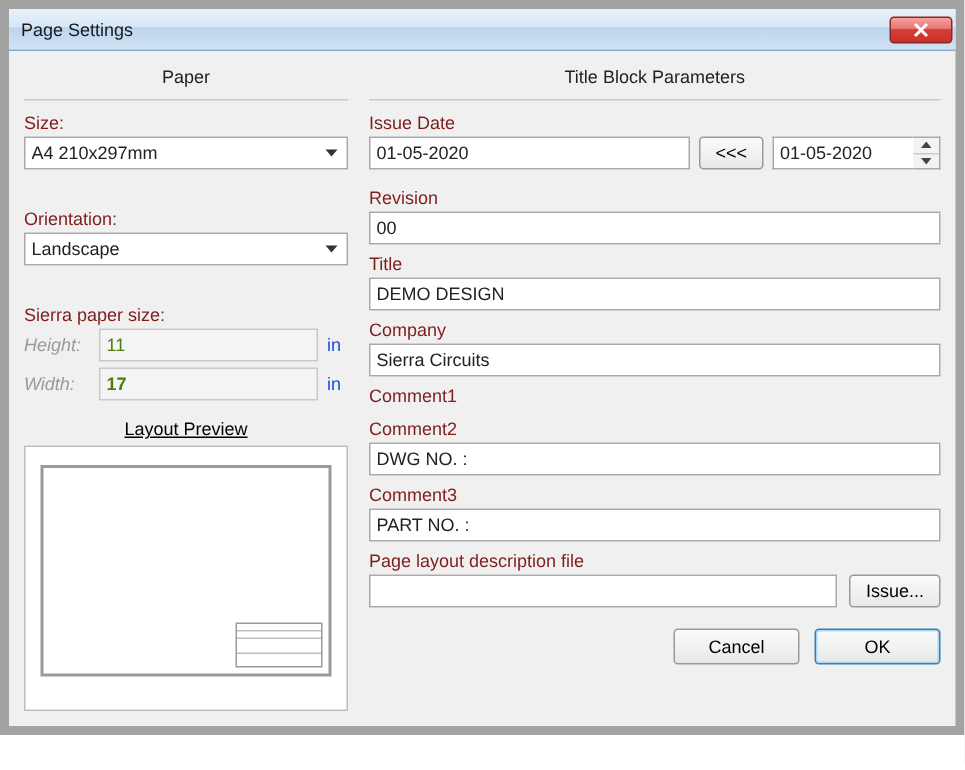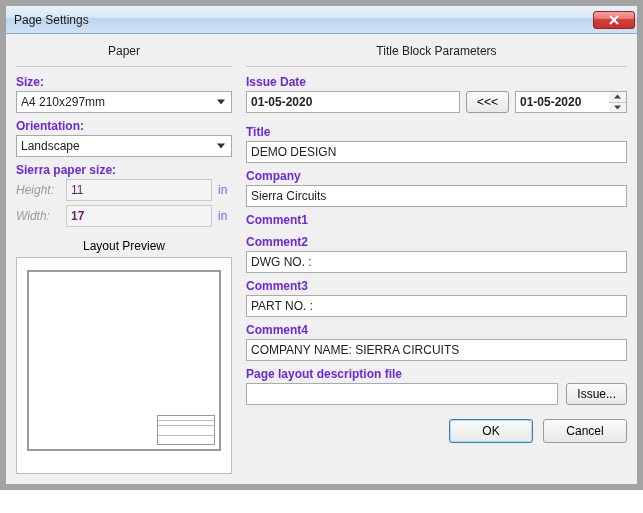--- a/index.html
+++ b/index.html
@@ -19,49 +19,49 @@
     border: 1px solid #8a2a25; border-radius: 3px;
     display: flex; align-items: center; justify-content: center;
     cursor: pointer;
   }
   .close-btn svg { width: 10px; height: 10px; stroke: #fff; stroke-width: 2; }
   .content { display: flex; padding: 6px 10px 10px 10px; gap: 14px; height: calc(100% - 28px); }
   .col-left { width: 216px; display: flex; flex-direction: column; }
   .col-right { flex: 1; display: flex; flex-direction: column; }
   .sec-head { text-align: center; padding: 4px 0 8px 0; color: #222; }
   .hr { border-top: 1px solid #c9c9c9; margin: 0 0 6px 0; }
-  .label { color: #6d28d9; margin: 2px 0 2px 0; font-weight: bold; }
+  .label { color: #7f1d1d; margin: 2px 0 2px 0; }
   .select, .tinput {
     width: 100%; height: 22px; background: #fff; border: 1px solid #a9a9a9;
     padding: 0 4px; color: #222;
   }
-  .select-wrap { position: relative; width: 100%; height: 22px; margin-bottom: 4px; }
+  .select-wrap { position: relative; width: 100%; height: 22px; margin-bottom: 24px; }
   .select-wrap .arrow {
     position: absolute; right: 2px; top: 2px; width: 18px; height: 18px;
     display: flex; align-items: center; justify-content: center; pointer-events: none;
   }
   .select-wrap .arrow svg { width: 8px; height: 8px; fill: #333; }
   .row { display: flex; align-items: center; gap: 6px; margin-bottom: 4px; }
   .row .k { width: 44px; color: #9a9a9a; font-style: italic; }
-  .row .u { width: 14px; color: #8b5cf6; }
-  .tinput.disabled { background: #f4f4f4; color: #701a75; border-color: #c9c9c9; }
-  .preview-title { text-align: center; margin: 8px 0 4px 0; }
+  .row .u { width: 14px; color: #1d4ed8; }
+  .tinput.disabled { background: #f4f4f4; color: #4d7c0f; border-color: #c9c9c9; }
+  .preview-title { text-align: center; margin: 8px 0 4px 0; text-decoration: underline; }
   .preview {
     flex: 1; background: #fff; border: 1px solid #bdbdbd; padding: 12px 10px 22px 10px;
     display: flex; align-items: stretch;
   }
   .sheet { flex: 1; border: 2px solid #9a9a9a; position: relative; background: #fff; }
   .sheet .titleblock {
     position: absolute; right: 4px; bottom: 4px; width: 58px; height: 30px;
     border: 1px solid #9a9a9a; background: #fff;
   }
   .sheet .titleblock .bar { height: 5px; border-bottom: 1px solid #bcbcbc; }
   .sheet .titleblock .barL { height: 10px; border-bottom: 1px solid #bcbcbc; }
   .issue-row { display: flex; gap: 6px; align-items: center; margin-bottom: 6px; }
-  .issue-row .tinput { flex: 1; font-weight: bold; }
+  .issue-row .tinput { flex: 1; }
   .btn {
     height: 22px; background: linear-gradient(to bottom, #fbfbfb, #e8e8e8);
     border: 1px solid #9a9a9a; border-radius: 3px; padding: 0 10px;
     cursor: pointer; display: inline-flex; align-items: center; justify-content: center;
   }
   .spin-wrap { display: flex; }
   .spin-wrap .tinput { width: 94px; border-right: none; }
   .spinner {
     width: 18px; height: 22px; display: flex; flex-direction: column;
     border: 1px solid #a9a9a9; border-left: none; background: #f3f3f3;
@@ -159,20 +159,24 @@
               <div class="sp">
                   <svg viewBox="0 0 10 6">
                     <path d="M0 0 L5 6 L10 0 Z"></path>
                   </svg>
                 </div>
             </div>
           </div>
         </div>
       </div>
 
+      <div class="field">
+        <div class="label">Revision</div>
+        <input class="tinput" value="00" style="">
+      </div>
 
       <div class="field">
         <div class="label">Title</div>
         <input class="tinput" value="DEMO DESIGN" style="">
       </div>
 
       <div class="field">
         <div class="label">Company</div>
         <input class="tinput" value="Sierra Circuits" style="">
       </div>
@@ -184,32 +188,28 @@
       <div class="field">
         <div class="label">Comment2</div>
         <input class="tinput" value="DWG NO. :" style="">
       </div>
 
       <div class="field">
         <div class="label">Comment3</div>
         <input class="tinput" value="PART NO. :" style="">
       </div>
 
-      <div class="field">
-        <div class="label">Comment4</div>
-        <input class="tinput" value="COMPANY NAME: SIERRA CIRCUITS" style="">
-      </div>
 
       <div class="field">
         <div class="label">Page layout description file</div>
         <div class="fileline">
           <input class="tinput" value="" style="">
           <button class="btn">Issue...</button>
         </div>
       </div>
 
       <div class="footer">
+        <button class="btn">Cancel</button>
         <button class="btn primary">OK</button>
-        <button class="btn">Cancel</button>
       </div>
     </div>
   </div>
 </div>
 
 </body></html>

